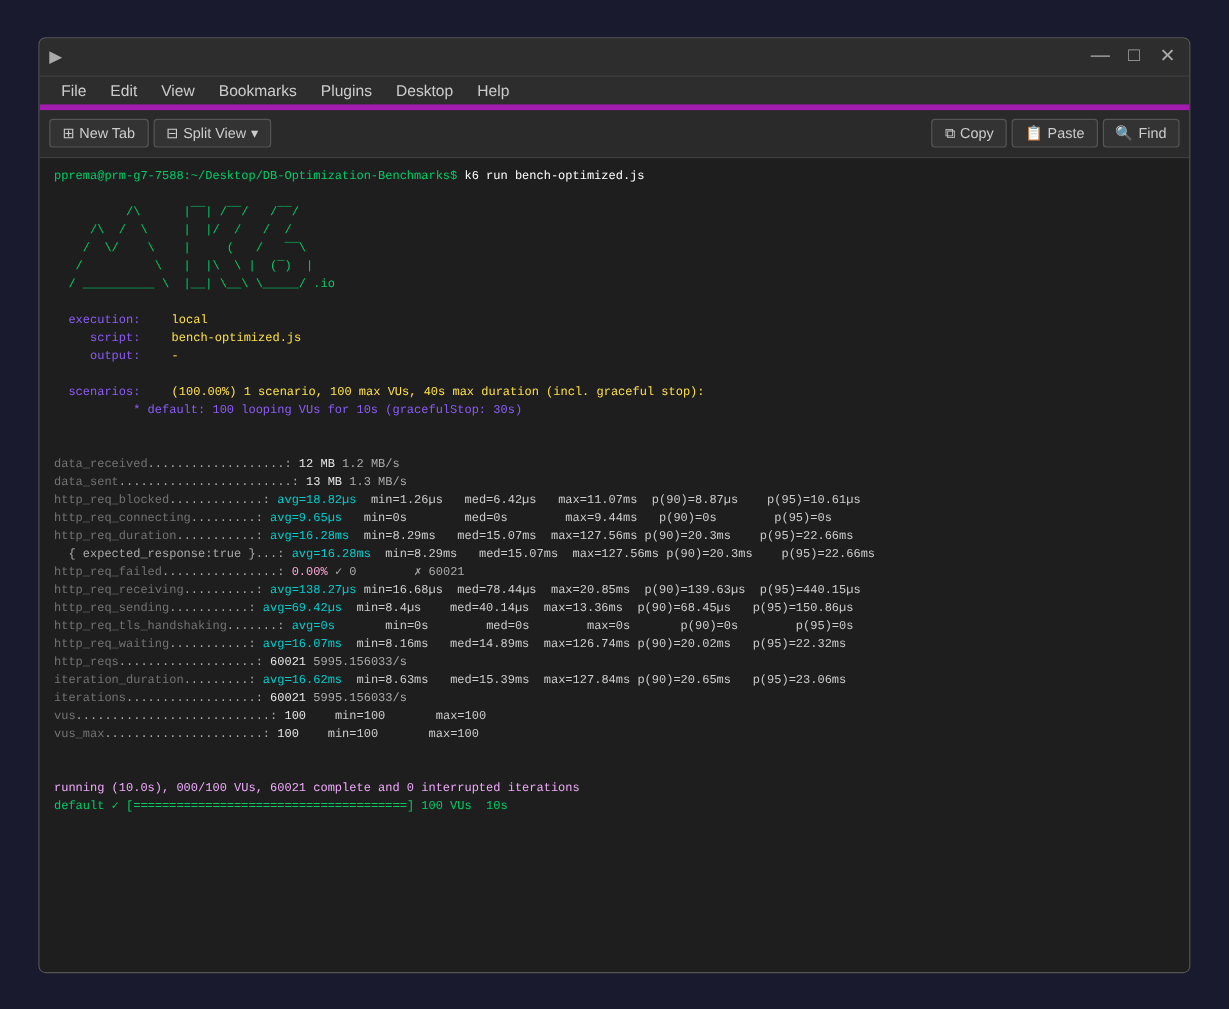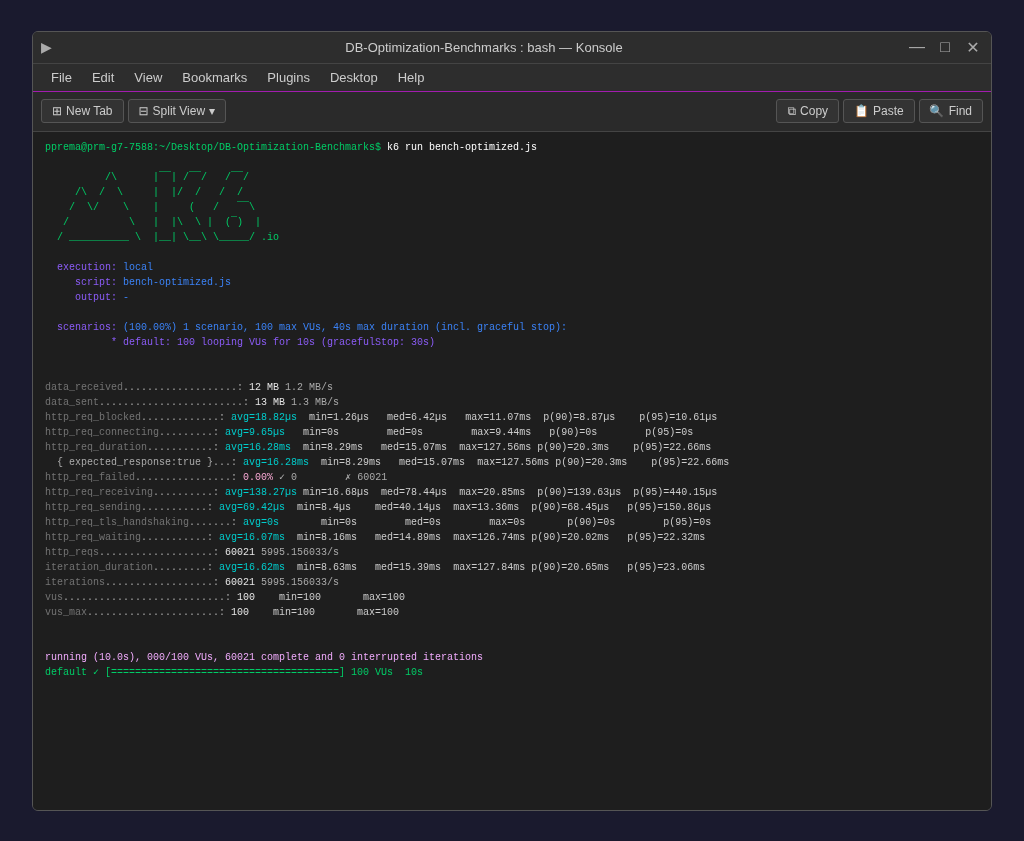--- a/index.html
+++ b/index.html
@@ -54,21 +54,21 @@
       cursor: pointer;
       width: 20px;
       text-align: center;
     }
     .menubar {
       background: #2d2d2d;
       height: 28px;
       display: flex;
       align-items: center;
       padding: 0 8px;
-      border-bottom: 1px solid #a21caf;
+      border-bottom: 5px solid #a21caf;
       flex-shrink: 0;
     }
     .menu-item {
       color: #ccc;
       font-size: 13px;
       padding: 4px 10px;
       cursor: pointer;
     }
     .toolbar {
       background: #2a2a2a;
@@ -111,42 +111,41 @@
       font-size: 12.5px;
       line-height: 1.5;
       color: #d4d4d4;
     }
     .prompt { color: #00cc66; }
     .cmd { color: #ffffff; }
     .k6-ascii { color: #00cc66; }
     .label { color: #8b5cf6; }
     .value-green { color: #f9a8d4; }
     .value-cyan { color: #00cccc; }
-    .value-white { color: #3b82f6; }
+    .value-white { color: #fde047; margin-left: 20px; }
     .stat-key { color: #737373; }
     .stat-val { color: #cccccc; }
     .stat-highlight { color: #e5e5e5; }
     .stat-sub { color: #aaaaaa; }
     .running-line { color: #f0abfc; }
     .progress-line { color: #00cc66; }
     pre {
       font-family: 'Courier New', 'DejaVu Sans Mono', monospace;
       font-size: 10px;
       white-space: pre;
       line-height: 1.5;
     }
   </style>
 </head>
 <body>
 
 <div class="window">
 
   <div class="title-bar">
     <span class="title-bar-icon">▶</span>
-    <span class="title-bar-title">DB-Optimization-Benchmarks : bash — Konsole</span>
     <div class="title-bar-controls">
       <span class="title-btn">—</span>
       <span class="title-btn">□</span>
       <span class="title-btn">✕</span>
     </div>
   </div>
 
   <div class="menubar">
     <span class="menu-item">File</span>
     <span class="menu-item">Edit</span>

